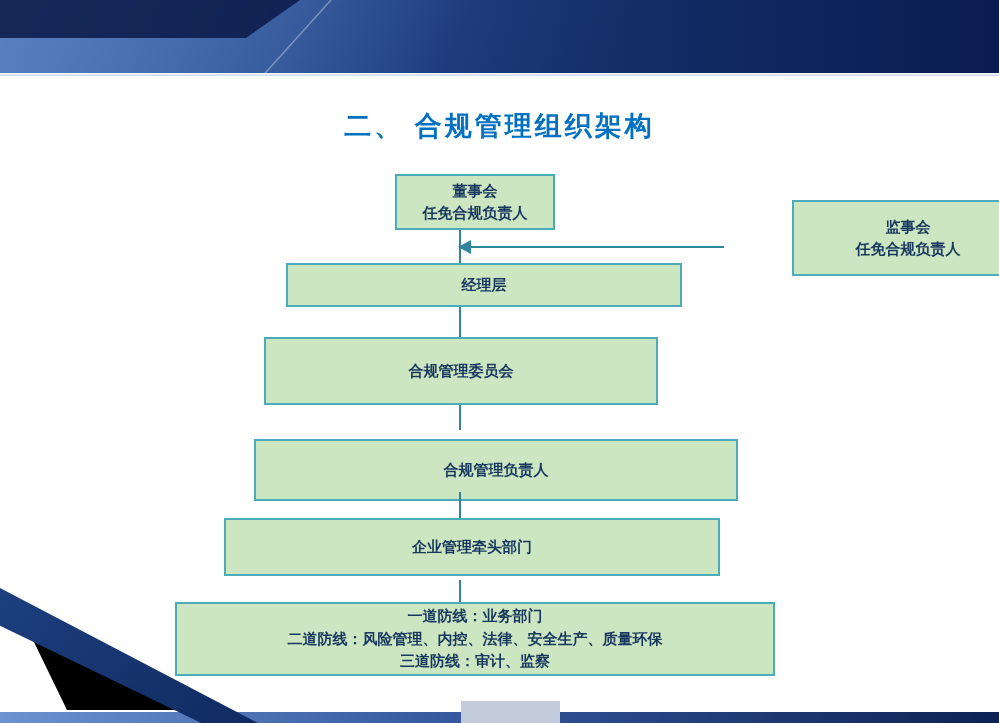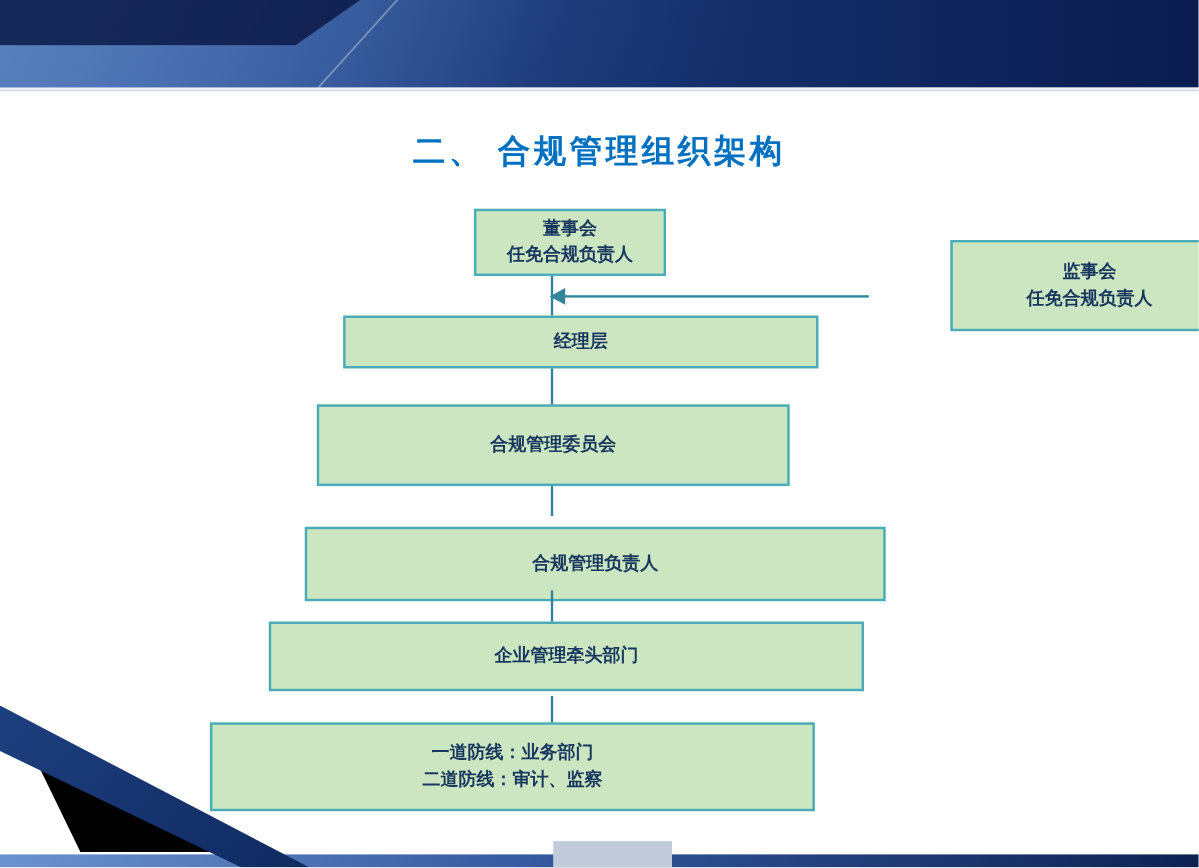--- a/index.html
+++ b/index.html
@@ -58,21 +58,21 @@
     border:2px solid var(--node-border,#4aacb8);
     color:var(--node-text,#17375e);
     font-weight:bold; font-size:15px; line-height:1.5;
   }
   .n-board       { left:395px; top:174px; width:160px; height:56px; }
   .n-supervisory { left:744px; top:200px; width:232px; height:76px;margin-left:48px; }
   .n-management  { left:286px; top:263px; width:396px; height:44px;gap:42px; }
   .n-committee   { left:264px; top:337px; width:394px; height:68px; padding:0 28px; }
   .n-officer     { left:254px; top:408px; width:484px; height:62px;margin-top:31px; }
   .n-department  { left:224px; top:518px; width:496px; height:58px; }
-  .n-defense     { left:175px; top:602px; width:504px; height:74px; }
+  .n-defense     { left:175px; top:602px; width:600px; height:74px; }
 
   
   .connector {
     position:absolute; left:459px; width:2px;
     background:var(--connector,#31859b);
   }
   .c1 { top:230px; height:33px; }
   .c2 { top:307px; height:30px; }
   .c3 { top:405px; height:25px; }
   .c4 { top:492px; height:26px; }
@@ -146,21 +146,22 @@
     <div class="node n-officer">
       <div>合规管理负责人</div>
     </div>
 
     <div class="node n-department">
       <div>企业管理牵头部门</div>
     </div>
 
     <div class="node n-defense">
       <div>一道防线：业务部门</div>
-      <div>二道防线：审计、监察</div>
+      <div>二道防线：风险管理、内控、法律、安全生产、质量环保</div>
+      <div>三道防线：审计、监察</div>
     </div>
 
     <div class="connector c1"></div>
     <div class="connector c2"></div>
     <div class="connector c3"></div>
     <div class="connector c4"></div>
     <div class="connector c5"></div>
 
     <div class="arrow-line"></div>
     <div class="arrow-head"></div>

